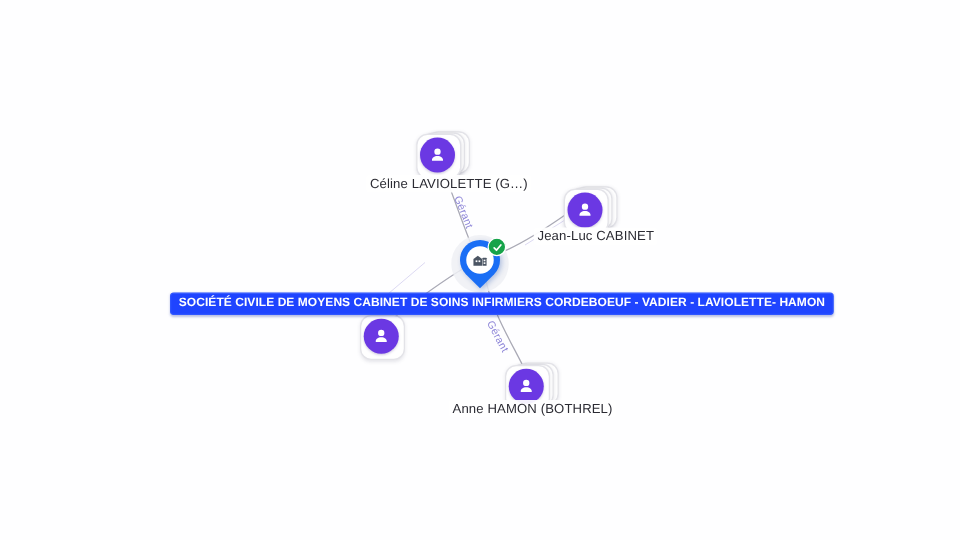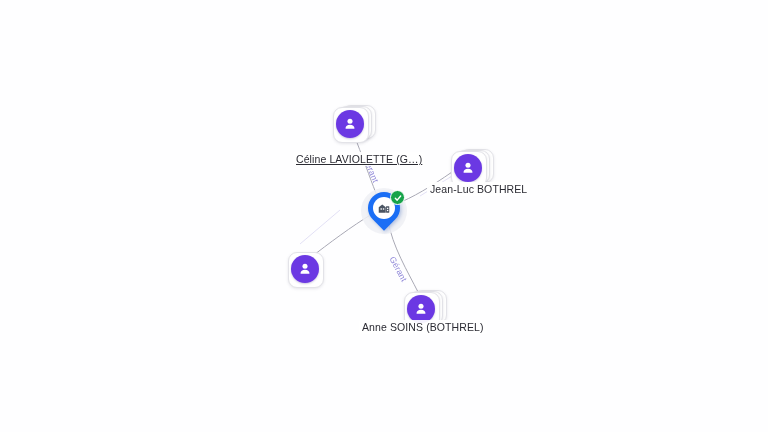--- a/index.html
+++ b/index.html
@@ -186,34 +186,34 @@
     <div class="card c3"></div>
     <div class="card c2"></div>
     <div class="card c1"></div>
     <div class="avatar-circle">
       <svg width="16" height="16" viewBox="0 0 24 24" fill="#ffffff">
         <circle cx="12" cy="8" r="3.8"></circle>
         <path d="M12 13.2c-4 0-6.6 2.2-6.6 4.6v1.2h13.2v-1.2c0-2.4-2.6-4.6-6.6-4.6z"></path>
       </svg>
     </div>
   </div>
-  <div class="node-caption" style="left:293px; top:152px;text-decoration:underline;">Céline LAVIOLETTE (G…)</div>
+  <div class="node-caption" style="left:293px; top:140px;">Céline LAVIOLETTE (G…)</div>
 
   <div class="person-node" style="left:450px; top:148px;">
     <div class="card c3"></div>
     <div class="card c2"></div>
     <div class="card c1"></div>
     <div class="avatar-circle">
       <svg width="16" height="16" viewBox="0 0 24 24" fill="#ffffff">
         <circle cx="12" cy="8" r="3.8"></circle>
         <path d="M12 13.2c-4 0-6.6 2.2-6.6 4.6v1.2h13.2v-1.2c0-2.4-2.6-4.6-6.6-4.6z"></path>
       </svg>
     </div>
   </div>
-  <div class="node-caption" style="left:427px; top:182px;">Jean-Luc BOTHREL</div>
+  <div class="node-caption" style="left:427px; top:182px;">Jean-Luc CABINET</div>
 
   <div class="person-node" style="left:287px; top:249px;">
     <div class="card c1"></div>
     <div class="avatar-circle">
       <svg width="16" height="16" viewBox="0 0 24 24" fill="#ffffff">
         <circle cx="12" cy="8" r="3.8"></circle>
         <path d="M12 13.2c-4 0-6.6 2.2-6.6 4.6v1.2h13.2v-1.2c0-2.4-2.6-4.6-6.6-4.6z"></path>
       </svg>
     </div>
   </div>
@@ -222,21 +222,21 @@
     <div class="card c3"></div>
     <div class="card c2"></div>
     <div class="card c1"></div>
     <div class="avatar-circle">
       <svg width="16" height="16" viewBox="0 0 24 24" fill="#ffffff">
         <circle cx="12" cy="8" r="3.8"></circle>
         <path d="M12 13.2c-4 0-6.6 2.2-6.6 4.6v1.2h13.2v-1.2c0-2.4-2.6-4.6-6.6-4.6z"></path>
       </svg>
     </div>
   </div>
-  <div class="node-caption" style="left:359px; top:320px;">Anne SOINS (BOTHREL)</div>
+  <div class="node-caption" style="left:359px; top:320px;">Anne HAMON (BOTHREL)</div>
 
   <div id="company-node">
     <div class="pin-halo"></div>
     <div class="pin-shape"></div>
     <div class="pin-inner">
       <svg width="14" height="14" viewBox="0 0 24 24" fill="#4b5563">
         <path d="M3 20V10.5L9 6l6 4.5V20H3z"></path>
         <rect x="15.5" y="9" width="5.5" height="11" rx="0.6"></rect>
         <rect x="6" y="12.5" width="2.4" height="2.4" fill="#ffffff"></rect>
         <rect x="10" y="12.5" width="2.4" height="2.4" fill="#ffffff"></rect>
@@ -244,14 +244,15 @@
         <rect x="17" y="15.2" width="2.4" height="2.2" fill="#ffffff"></rect>
       </svg>
     </div>
     <div class="verified-badge">
       <svg width="8" height="8" viewBox="0 0 24 24" fill="none" stroke="#ffffff" stroke-width="4.2" stroke-linecap="round" stroke-linejoin="round">
         <polyline points="4,13 9.5,18.5 20,6"></polyline>
       </svg>
     </div>
   </div>
 
+  <div id="company-label">SOCIÉTÉ CIVILE DE MOYENS CABINET DE SOINS INFIRMIERS CORDEBOEUF - VADIER - LAVIOLETTE- HAMON</div>
 
 </div>
 
 </body></html>

